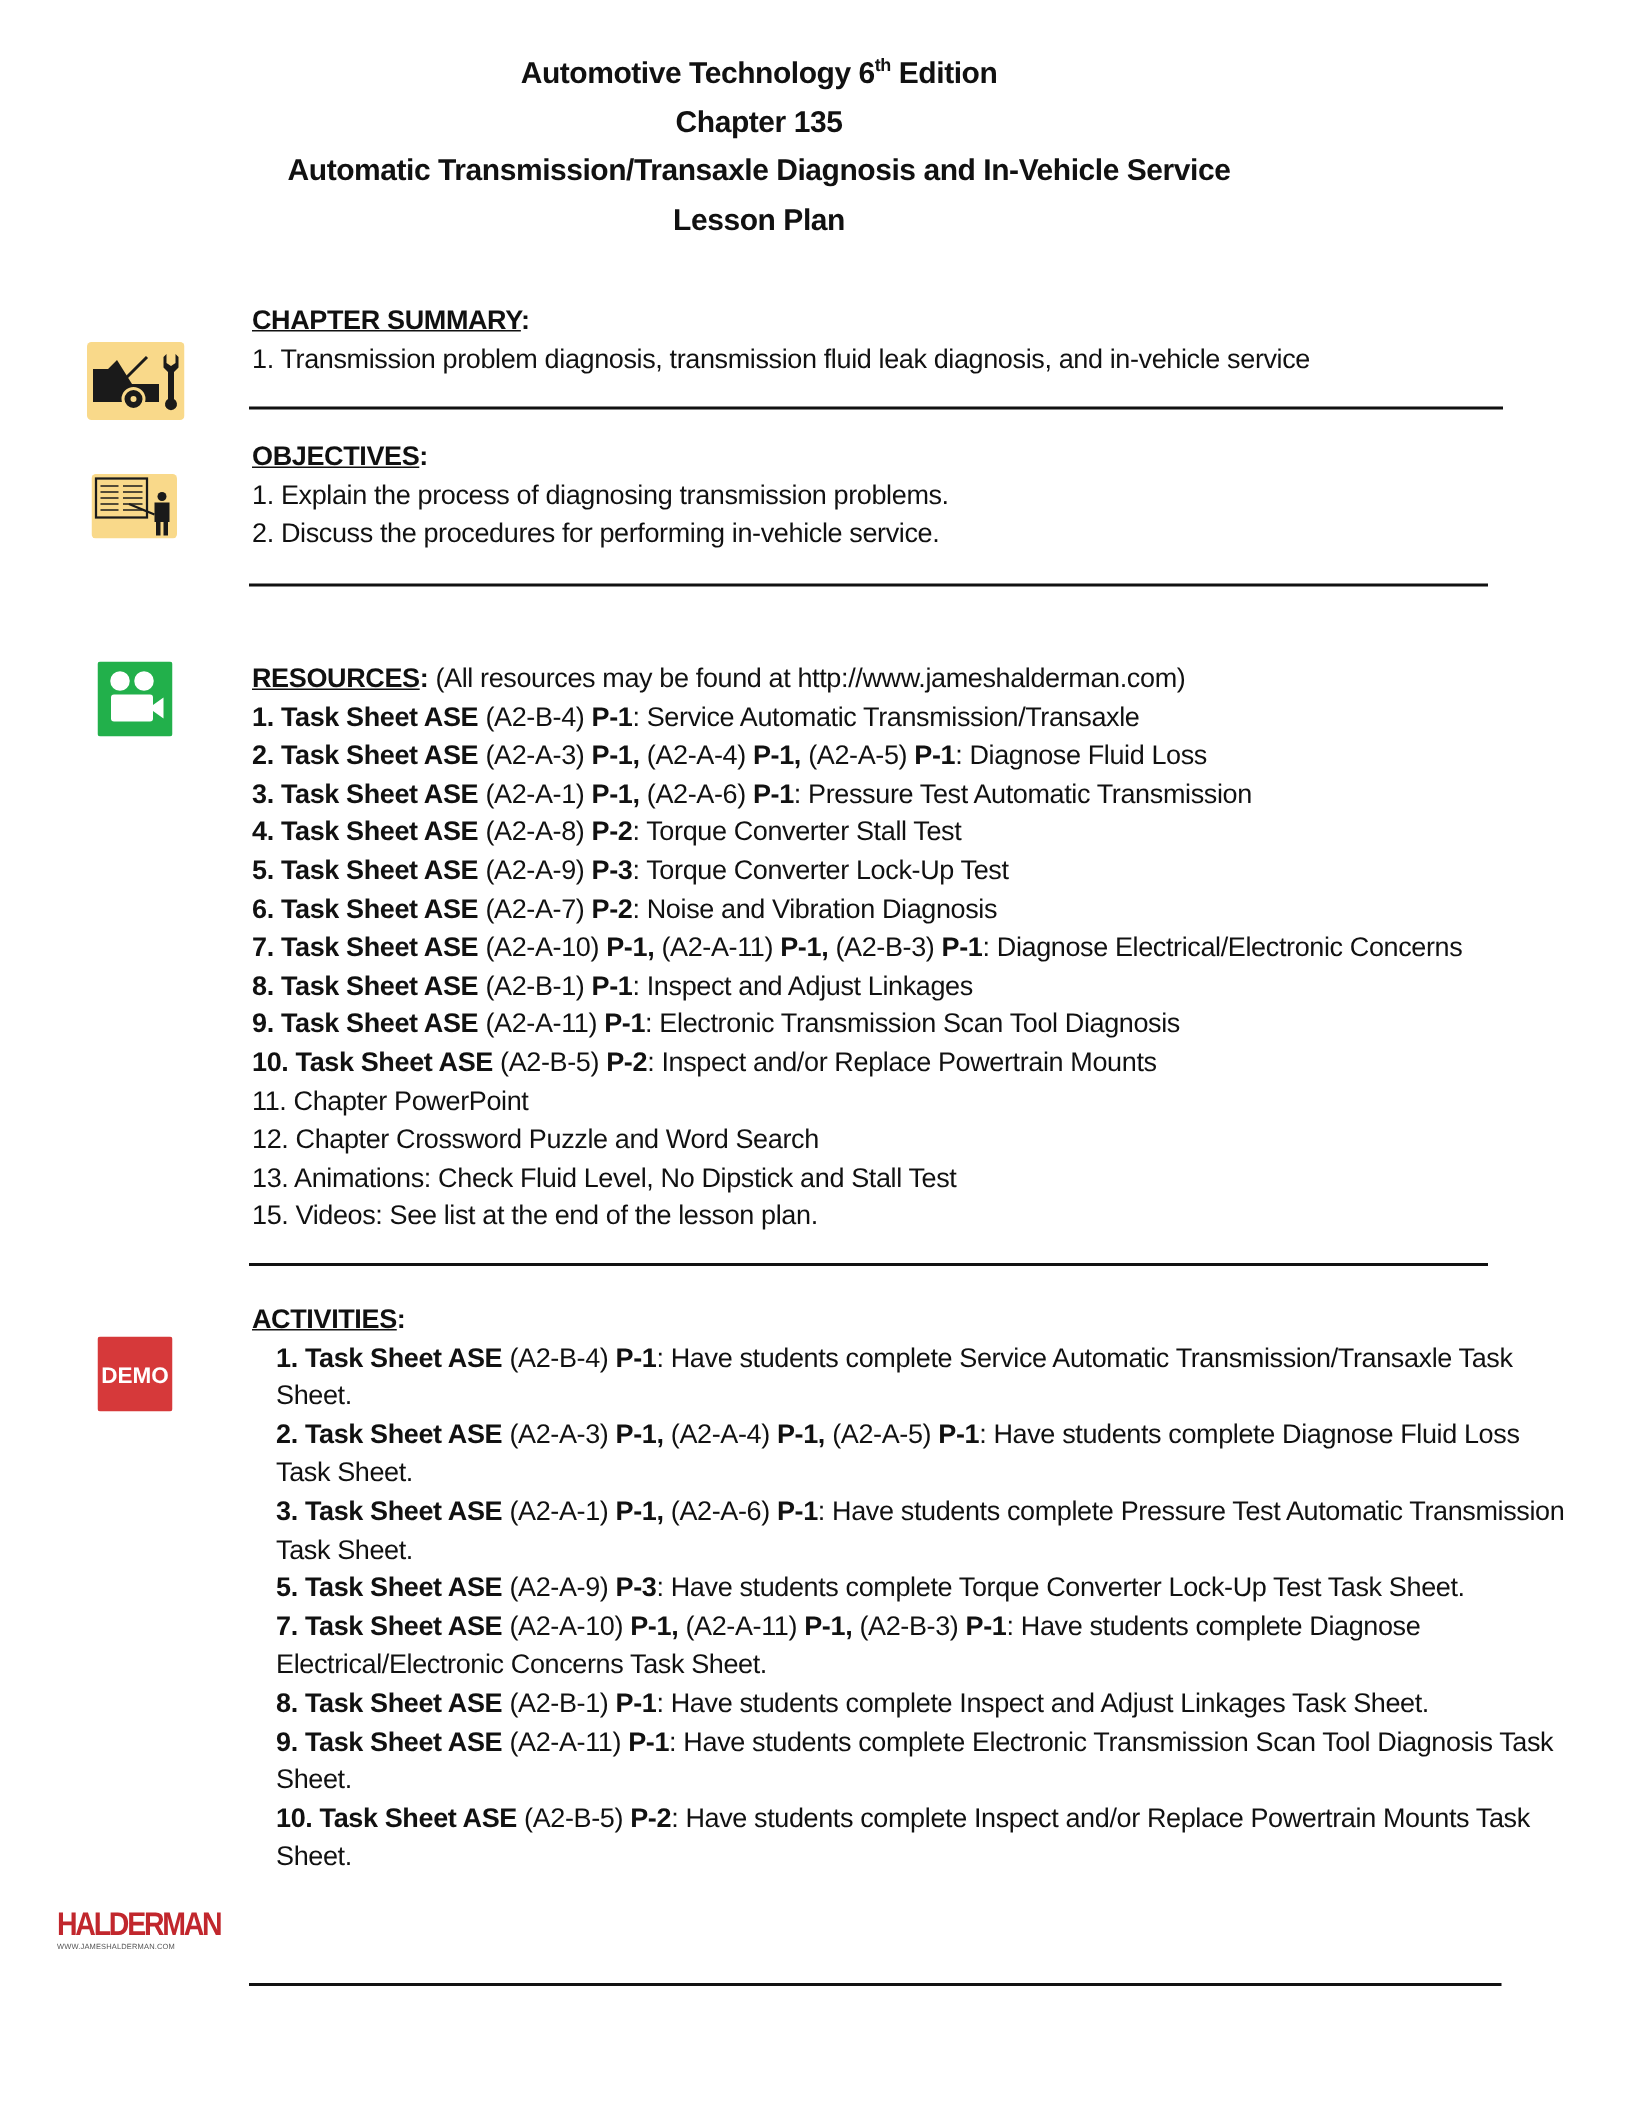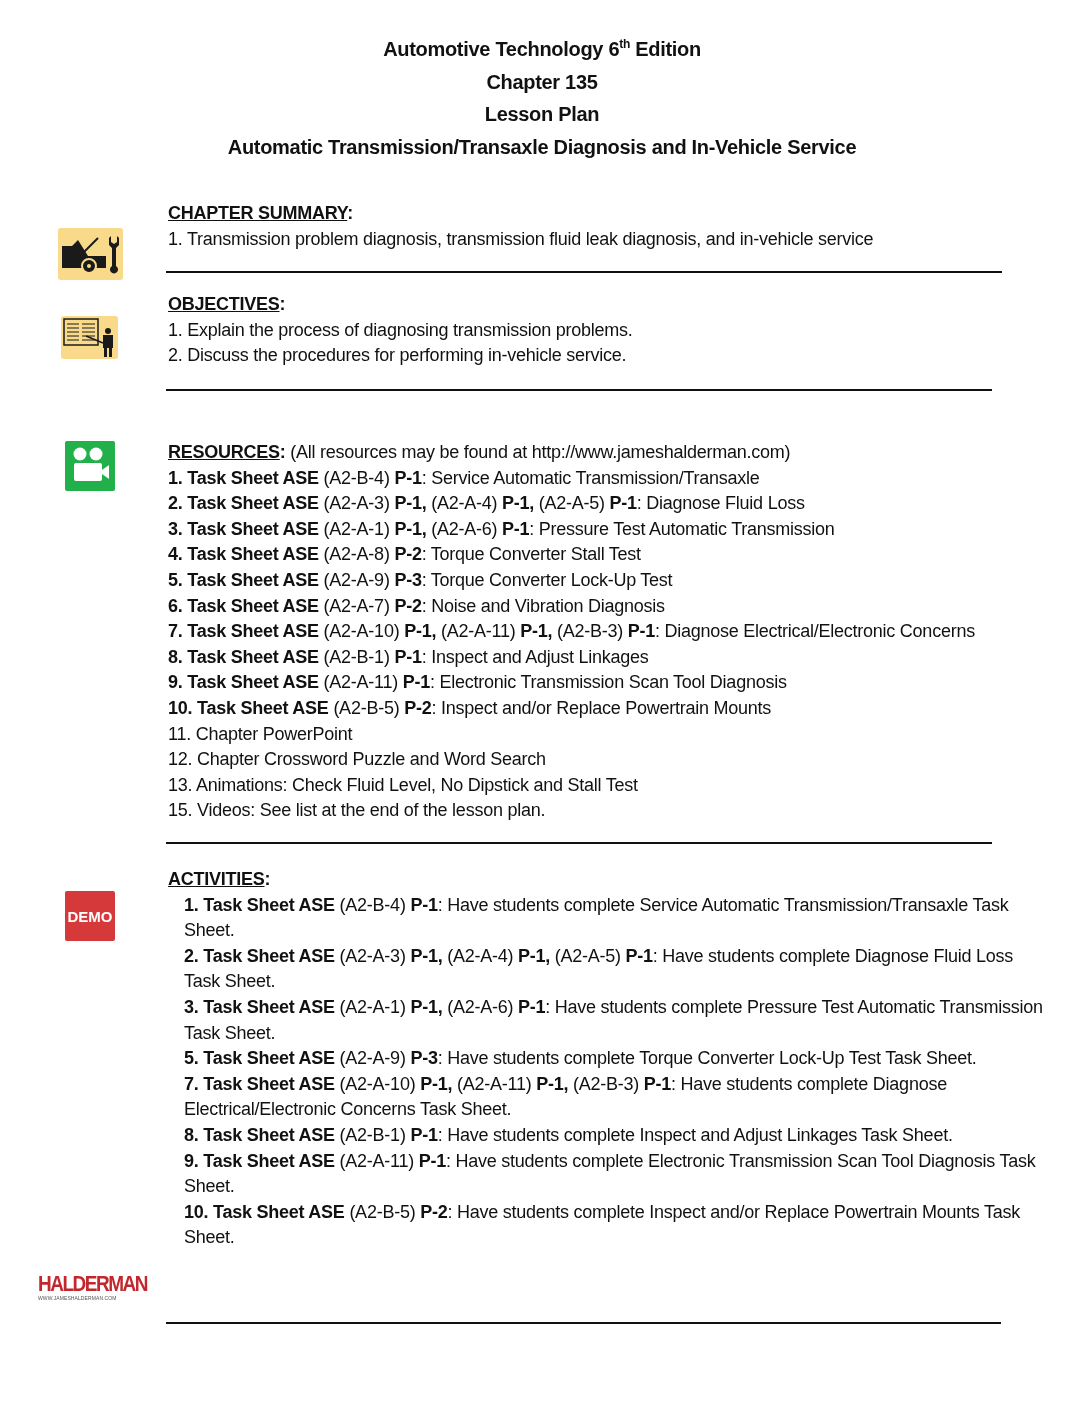--- a/index.html
+++ b/index.html
@@ -1,37 +1,37 @@
 <!DOCTYPE html>
 <html><head>
 <meta charset="utf-8">
 <style>
   html, body { margin: 0; padding: 0; background: #ffffff; }
   body { width: 1088px; height: 1408px; position: relative; overflow: hidden;
          font-family: "Liberation Sans", sans-serif; color: #111; }
-  .title-block { position: absolute; top: 33px; left: 0; width: 1012px; text-align: center; margin-left: 36px; }
+  .title-block { position: absolute; top: 33px; left: 0; width: 1012px; text-align: center; }
   .title-line { font-weight: bold; font-size: 20px; line-height: 32.5px; margin: 0; letter-spacing: -0.3px; }
   .title-line sup { font-size: 12px; vertical-align: 8px; line-height: 0; }
   .section { position: absolute; left: 168px; font-size: 18px; letter-spacing: -0.25px; }
   .section .heading { font-weight: bold; line-height: 25.6px; }
   .section .heading .u { text-decoration: underline; }
   .line { line-height: 25.6px; white-space: nowrap; }
   .wrap { line-height: 25.6px; width: 860px; white-space: normal; margin-left: 16px; }
   .b { font-weight: bold; }
   .rule { position: absolute; height: 1.5px; background: #111; left: 166px; }
   .icon { position: absolute; border-radius: 16px; }
 </style>
 </head>
 <body>
 
 <div class="title-block">
   <p class="title-line"><span>Automotive Technology 6</span><sup>th</sup><span> Edition</span></p>
   <p class="title-line">Chapter 135</p>
+  <p class="title-line">Automatic Transmission/Transaxle Diagnosis and In-Vehicle Service</p>
   <p class="title-line">Lesson Plan</p>
-  <p class="title-line">Automatic Transmission/Transaxle Diagnosis and In-Vehicle Service</p>
 </div>
 
 <div class="icon" style="left:58px; top:228px; width:65px; height:52px;">
   <svg width="65" height="52" viewBox="0 0 65 52">
     <rect x="0" y="0" width="65" height="52" rx="3" fill="#F9D98A"></rect>
     <path d="M4 18 L14 18 L20 12 L30 28 L48 28 L48 40 L4 40 Z" fill="#1a1a1a"></path>
     <line x1="24" y1="26" x2="40" y2="10" stroke="#1a1a1a" stroke-width="2"></line>
     <circle cx="31" cy="38" r="7" fill="#1a1a1a" stroke="#F9D98A" stroke-width="2"></circle>
     <circle cx="31" cy="38" r="2" fill="#F9D98A"></circle>
     <path d="M53 8 L53 14 L56 16 L59 14 L59 8 L61 10 L61 17 L58 20 L58 38 A4 4 0 1 1 54 38 L54 20 L51 17 L51 10 Z" fill="#1a1a1a"></path>

